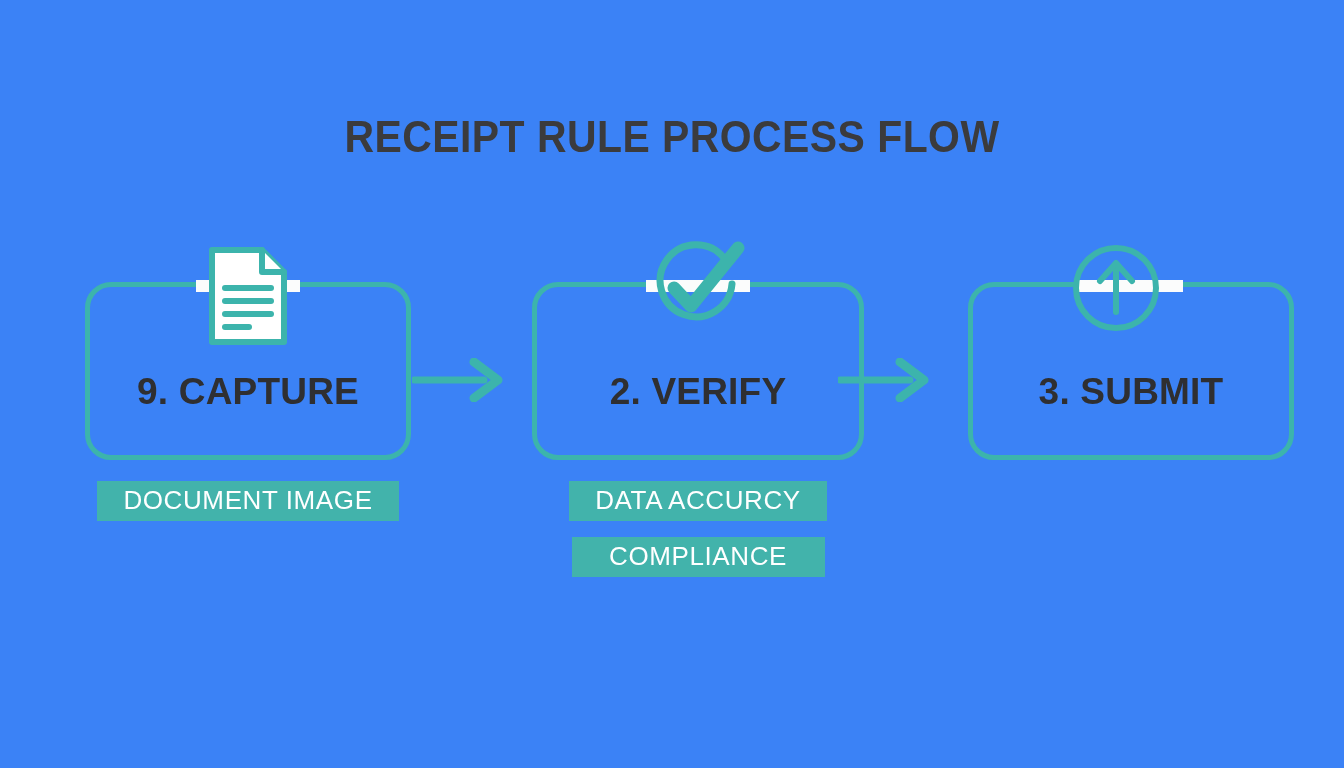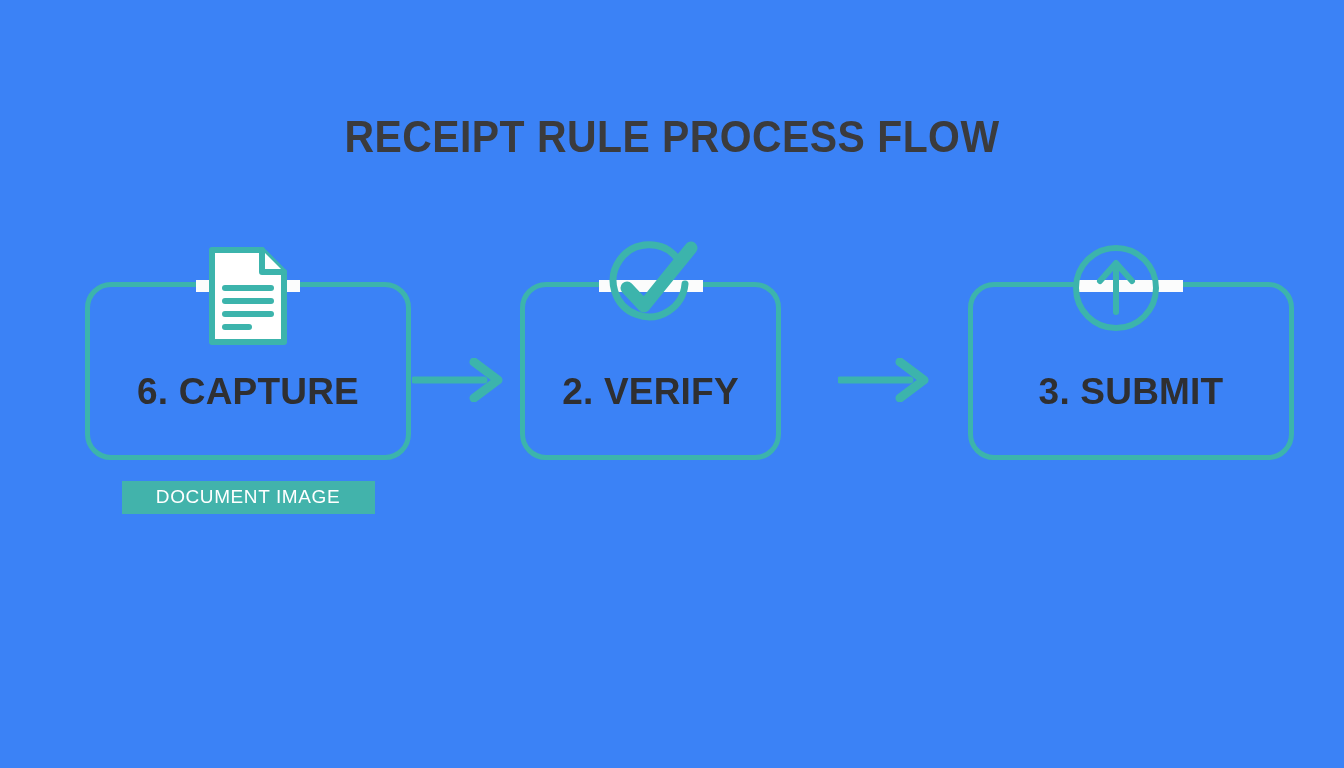--- a/index.html
+++ b/index.html
@@ -41,21 +41,21 @@
     transform-origin: center center;
     white-space: nowrap;
   }
 
   
   .step {
     position: absolute;
     top: 282px;
   }
   #step-1 { left: 85px;  width: 326px; }
-  #step-2 { left: 520px; width: 261px; }
+  #step-2 { left: 532px; width: 332px; }
   #step-3 { left: 937px; width: 326px; padding-left: 31px; }
 
   
   .step-box {
     position: relative;
     width: 100%;
     height: 178px;
     box-sizing: border-box;
     border: 5px solid #3cb4ac;
     border-radius: 26px;
@@ -108,21 +108,21 @@
     left: 0;
     width: 100%;
     display: flex;
     flex-direction: column;
     align-items: center;
     gap: 16px;
   }
   .tag {
     background: #42b3ab;
     color: #ffffff;
-    font-size: 19px;
+    font-size: 26px;
     letter-spacing: 0.6px;
     padding: 6px 26px 8px 26px;
     line-height: 1;
     white-space: nowrap;
     box-sizing: border-box;
     text-align: center;
   }
   #step-1 .tag { min-width: 253px; }
   #step-2 .tag { min-width: 253px; }
   #step-3 .tag { min-width: 253px; }
@@ -141,21 +141,21 @@
 <body>
 
 <div id="canvas">
 
   <div id="title">RECEIPT RULE PROCESS FLOW</div>
 
   <div class="step" id="step-1">
 
     <div class="step-box">
       <div class="box-notch"></div>
-      <div class="step-title">6. CAPTURE</div>
+      <div class="step-title">9. CAPTURE</div>
     </div>
 
     <svg class="step-icon" id="icon-1" viewBox="0 0 96 104">
       <path d="M12 6 h50 l22 22 v70 h-72 z" fill="#ffffff" stroke="#3cb4ac" stroke-width="6" stroke-linejoin="round"></path>
       <path d="M62 6 v22 h22" fill="#ffffff" stroke="#3cb4ac" stroke-width="6" stroke-linejoin="round" stroke-linecap="round"></path>
       <g stroke="#3cb4ac" stroke-width="6" stroke-linecap="round">
         <line x1="25" y1="44" x2="71" y2="44"></line>
         <line x1="25" y1="57" x2="71" y2="57"></line>
         <line x1="25" y1="70" x2="71" y2="70"></line>
         <line x1="25" y1="83" x2="49" y2="83"></line>
@@ -177,20 +177,24 @@
     <div class="step-box">
       <div class="box-notch"></div>
       <div class="step-title">2. VERIFY</div>
     </div>
 
     <svg class="step-icon" id="icon-2" viewBox="0 0 104 100">
       <path d="M78 18 A36 36 0 1 0 86 44" fill="none" stroke="#3cb4ac" stroke-width="7" stroke-linecap="round"></path>
       <polyline points="28,48 45,66 92,8" fill="none" stroke="#3cb4ac" stroke-width="13" stroke-linecap="round" stroke-linejoin="round"></polyline>
     </svg>
 
+    <div class="tags">
+      <div class="tag">DATA ACCURCY</div>
+      <div class="tag">COMPLIANCE</div>
+    </div>
   </div>
 
   <svg class="connector" id="connector-2" viewBox="0 0 100 44">
     <line x1="2" y1="22" x2="72" y2="22" stroke="#3cb4ac" stroke-width="7" stroke-linecap="round"></line>
     <polyline points="62,4 86,22 62,40" fill="none" stroke="#3cb4ac" stroke-width="9" stroke-linecap="round" stroke-linejoin="round"></polyline>
   </svg>
 
   <div class="step" id="step-3">
 
     <div class="step-box">

